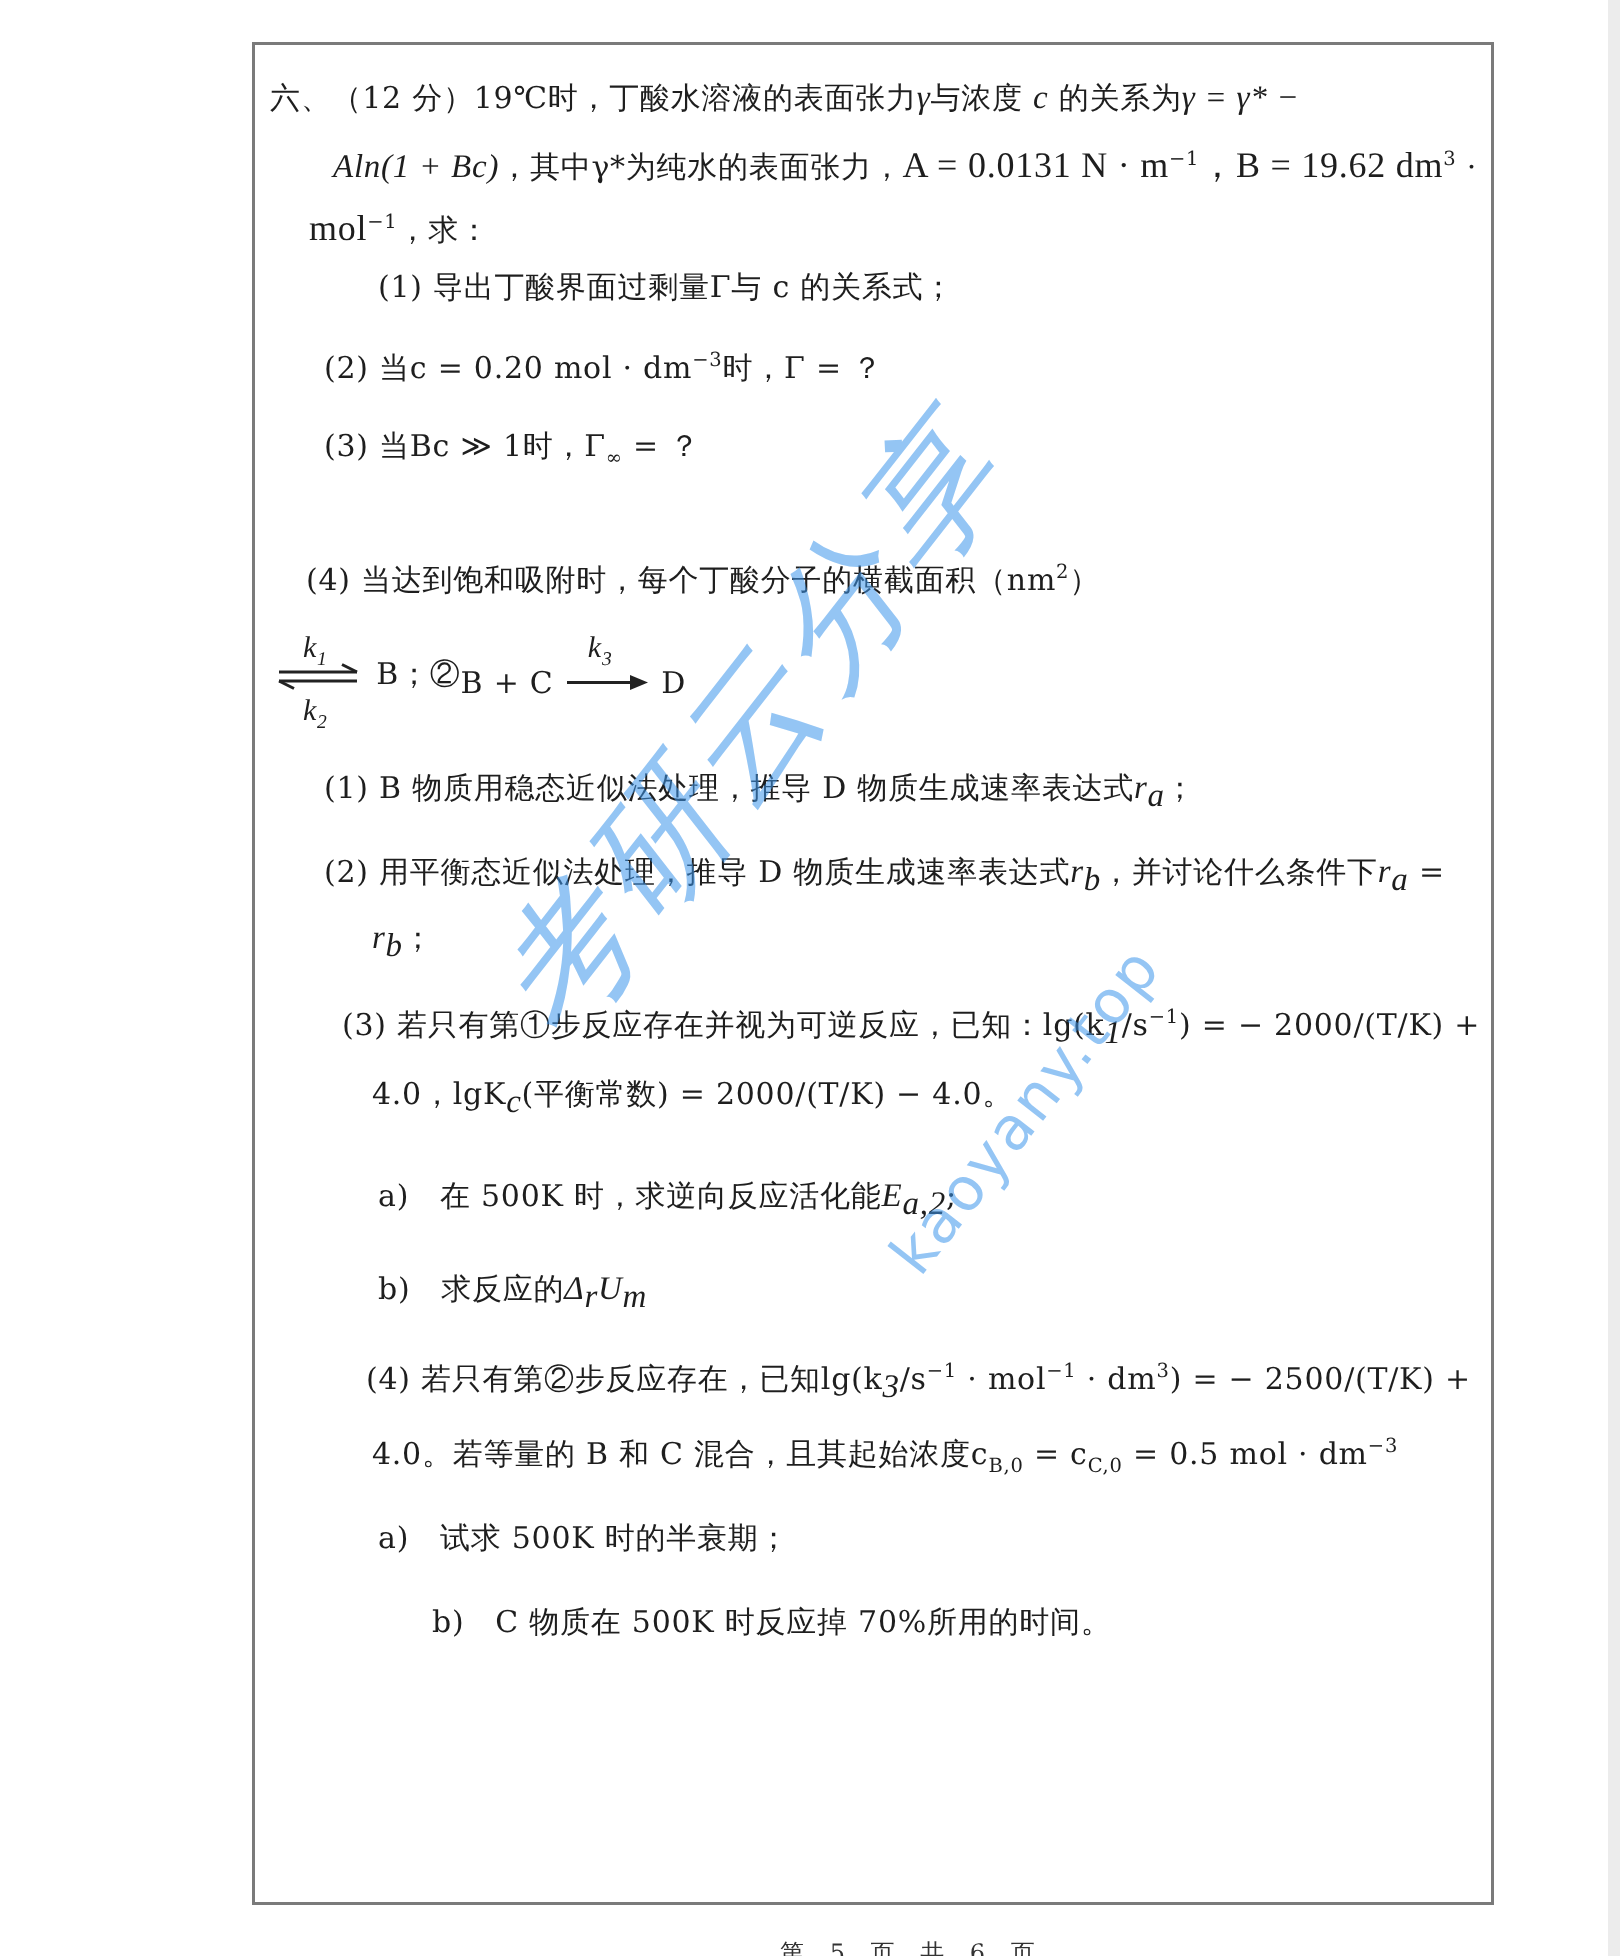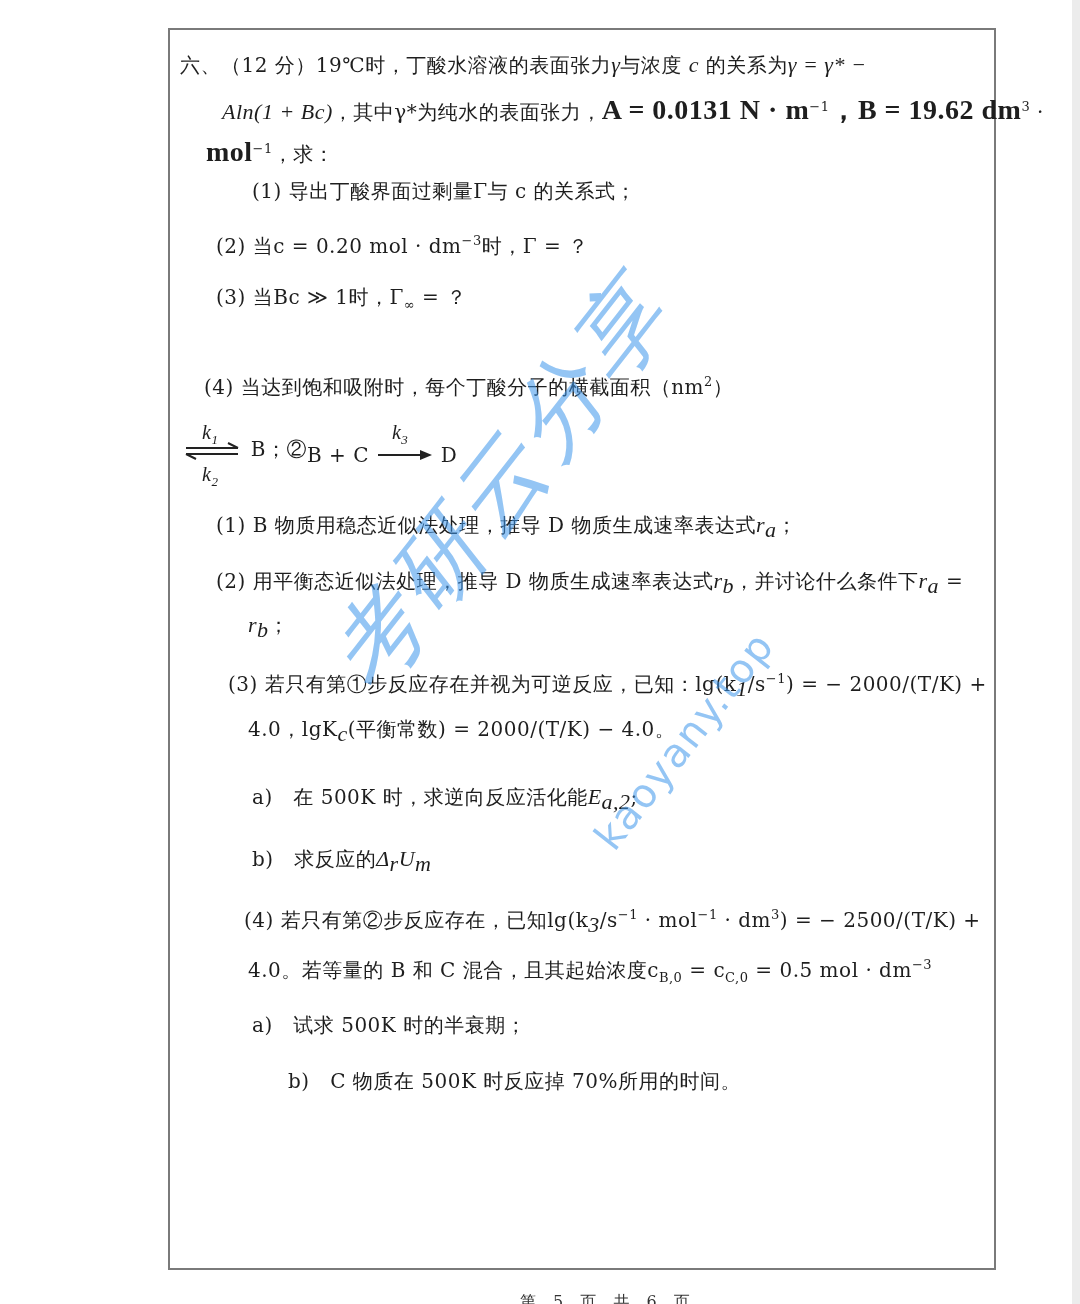--- a/index.html
+++ b/index.html
@@ -33,21 +33,21 @@
       box-sizing: border-box;
     }
     .line {
       position: absolute;
       white-space: nowrap;
       font-size: 20px;
       line-height: 26px;
       letter-spacing: 0.5px;
     }
     .it { font-style: italic; font-family: "Liberation Serif", "DejaVu Serif", serif; font-size: 22px; }
-    .num { font-family: "Liberation Serif", "DejaVu Serif", serif; font-size: 28px; font-weight: bold; }
+    .num { font-family: "Liberation Serif", "DejaVu Serif", serif; font-size: 24px; }
     sup, sub { font-size: 13px; }
     sup { vertical-align: 8px; }
     sub { vertical-align: -5px; }
     .eq-arrow {
       display: inline-block;
       position: relative;
       width: 56px;
       height: 20px;
       vertical-align: middle;
       margin: 0 4px;

